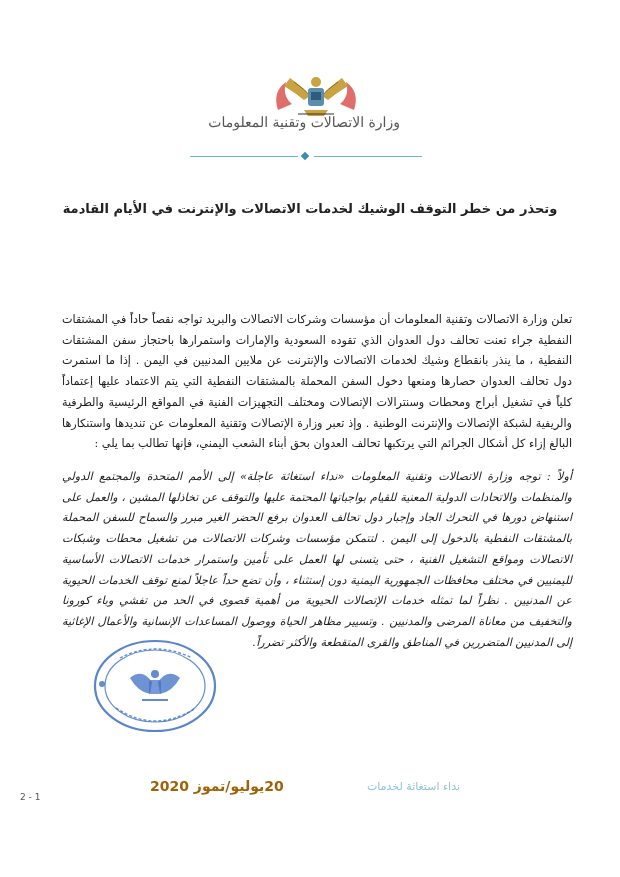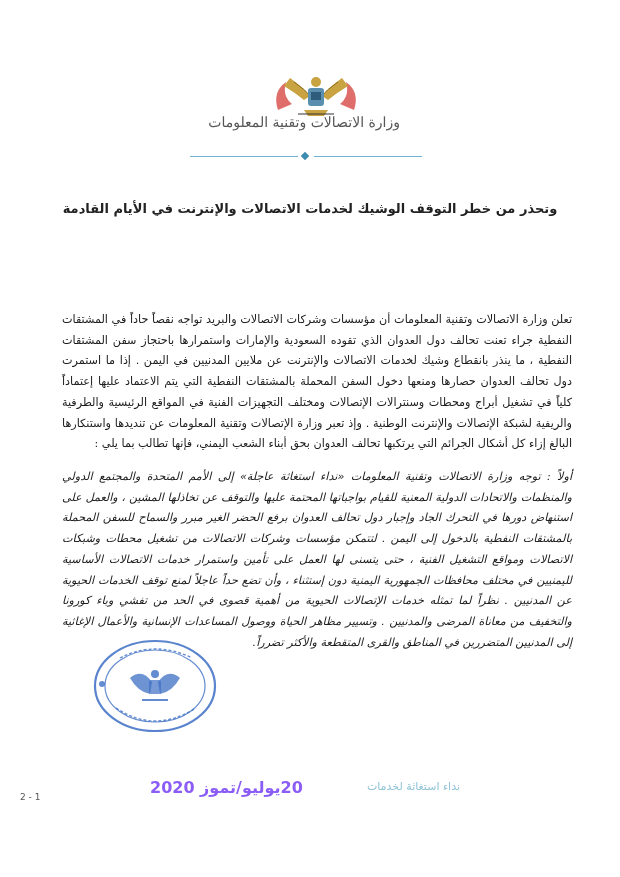--- a/index.html
+++ b/index.html
@@ -35,21 +35,21 @@
     .p1 { top: 268px; margin-top: 42px; }
     .p2 { top: 467px; font-style: italic; }
 
     .stamp { position: absolute; left: 92px; top: 638px; width: 126px; height: 96px; }
 
     .footer {
       position: absolute; left: 140px; top: 776px; width: 340px; height: 22px; direction: rtl;
       white-space: nowrap;
     }
     .footer .call { position: absolute; right: 20px; top: 4px; font-size: 11px; color: #8fc3d6; letter-spacing: 3px; }
-    .footer .date { position: absolute; left: 10px; top: 2px; font-size: 16px; color: #8b5cf6; font-weight: bold; }
+    .footer .date { position: absolute; left: 10px; top: 2px; font-size: 14px; color: #a16207; font-weight: bold; }
 
     .page-number { position: absolute; left: 20px; top: 792px; font-size: 9px; color: #555; }
   </style>
 </head>
 <body>
 
 <div class="page">
 
   <svg class="emblem" viewBox="0 0 96 50">
     <path d="M10 40 Q4 22 18 12 Q14 26 24 34 Z" fill="#d9534f" opacity="0.85"></path>

